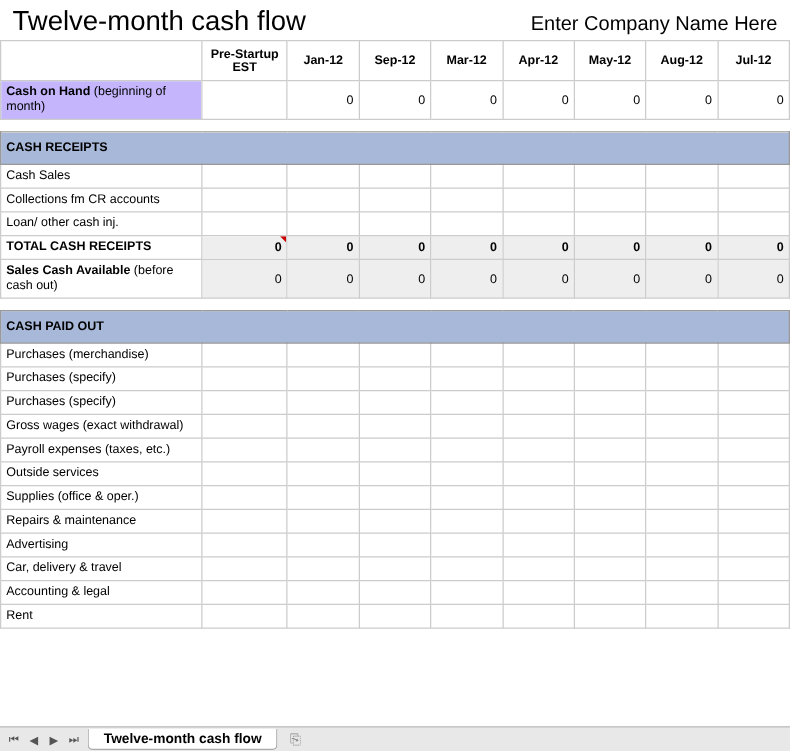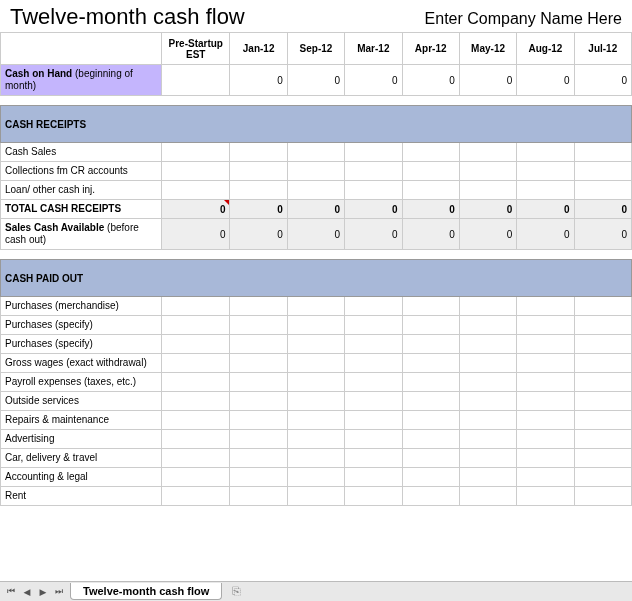--- a/index.html
+++ b/index.html
@@ -8,21 +8,21 @@
 .title { font-size: 22px; font-weight: normal; color: #000; }
 .company { font-size: 16px; font-weight: normal; }
 table { border-collapse: collapse; width: 100%; table-layout: fixed; font-size: 10px; border-radius: 12px; }
 th, td { border: 1px solid #ccc; padding: 3px 4px; vertical-align: middle; overflow: hidden; white-space: nowrap; text-overflow: clip; }
 th { background: #fff; font-weight: bold; text-align: center; height: 32px; }
 .col-label { width: 146px; }
 .col-pre { width: 62px; }
 .col-month { width: 52px; }
 td.label { text-align: left; white-space: normal; line-height: 1.2; }
 td.num { text-align: right; }
-.section-row td { background: #a8b8d8; font-weight: bold; text-align: left; border-color: #999; height: 37px; }
+.section-row td { background: #a8b8d8; font-weight: bold; text-align: left; border-color: #999; height: 26px; }
 .sep-row td { border: none; height: 10px; }
 .total-row td { background: #eee; font-weight: bold; margin-top: 36px; }
 .total-row td.label { background: #fff; font-weight: bold; }
 .avail-row td { background: #eee; }
 .avail-row td.label { background: #fff; }
 .coh-row td.label { background: #c4b5fd; }
 .coh-row td.num { background: #fff; }
 .bold { font-weight: bold; }
 .marker { position: relative; }
 .marker::after { content: ""; position: absolute; top: 0; right: 0; width: 0; height: 0; border-top: 5px solid #c00; border-left: 5px solid transparent; }
@@ -206,20 +206,31 @@
           <td class="num"></td>
           <td class="num"></td>
           <td class="num"></td>
           <td class="num"></td>
           <td class="num"></td>
           <td class="num"></td>
           <td class="num"></td>
           <td class="num"></td>
         </tr>
 <tr>
+          <td class="label">Supplies (office &amp; oper.)</td>
+          <td class="num"></td>
+          <td class="num"></td>
+          <td class="num"></td>
+          <td class="num"></td>
+          <td class="num"></td>
+          <td class="num"></td>
+          <td class="num"></td>
+          <td class="num"></td>
+        </tr>
+<tr>
           <td class="label">Repairs &amp; maintenance</td>
           <td class="num"></td>
           <td class="num"></td>
           <td class="num"></td>
           <td class="num"></td>
           <td class="num"></td>
           <td class="num"></td>
           <td class="num"></td>
           <td class="num"></td>
         </tr>

